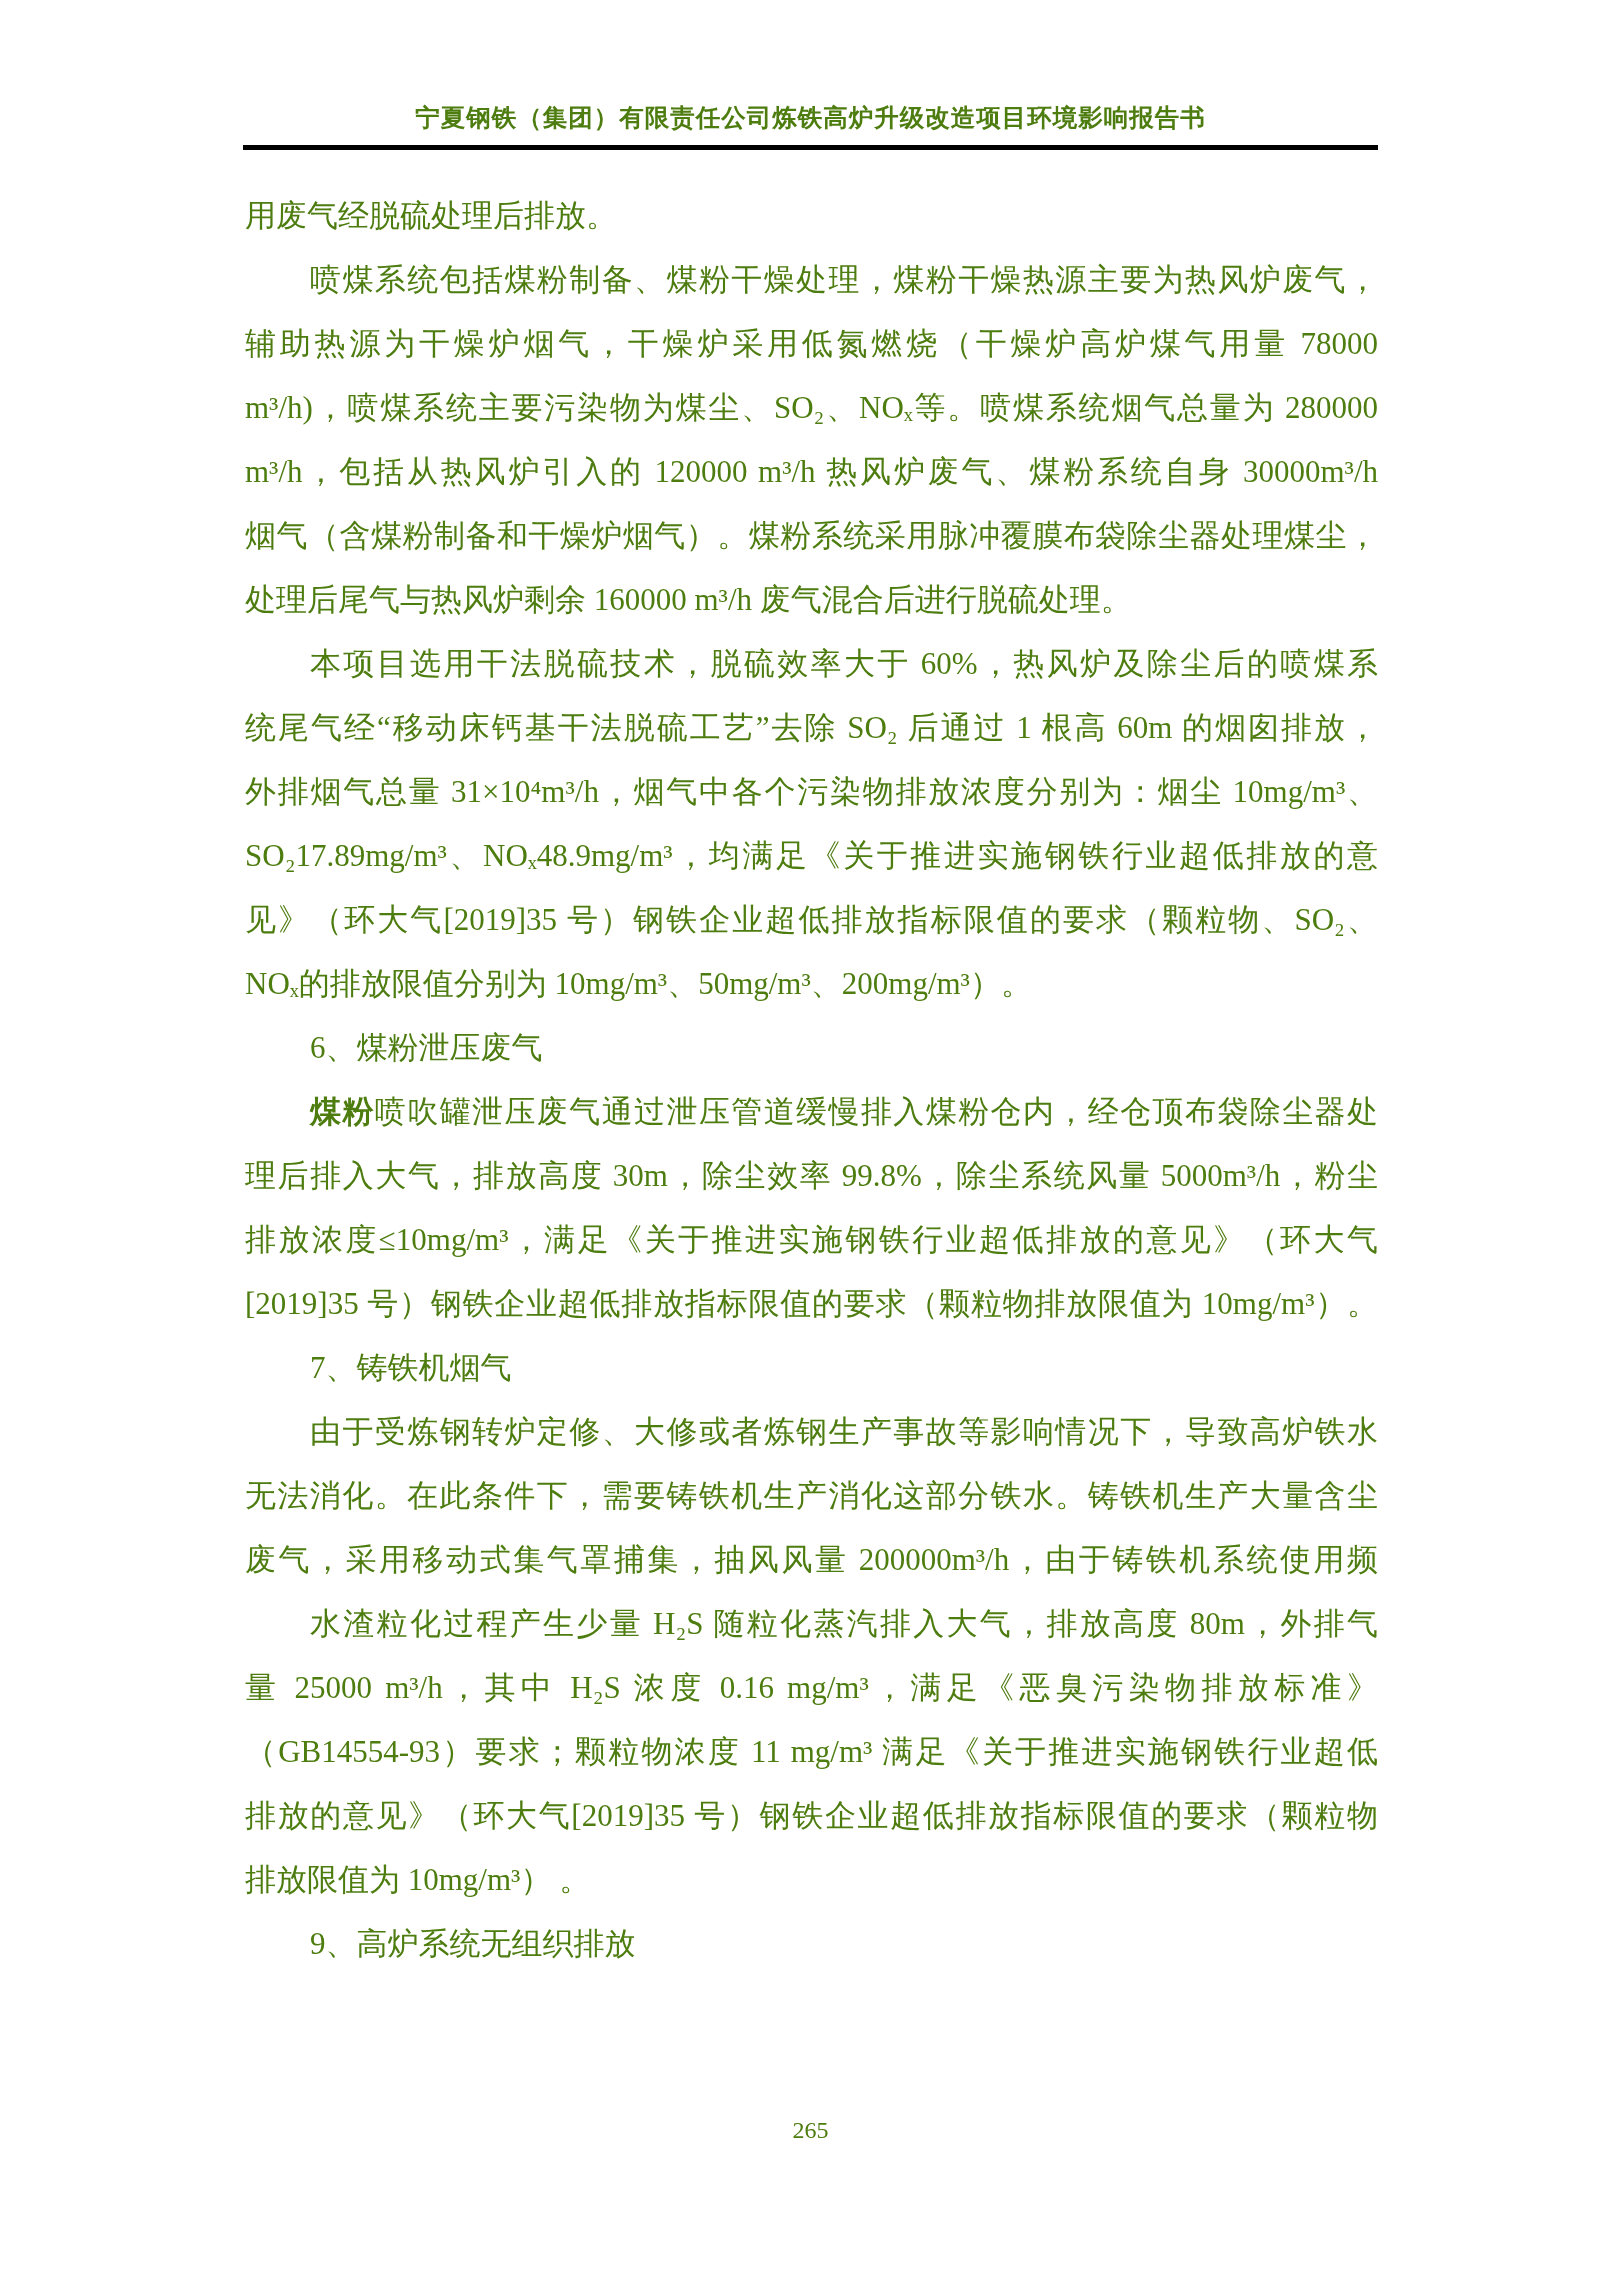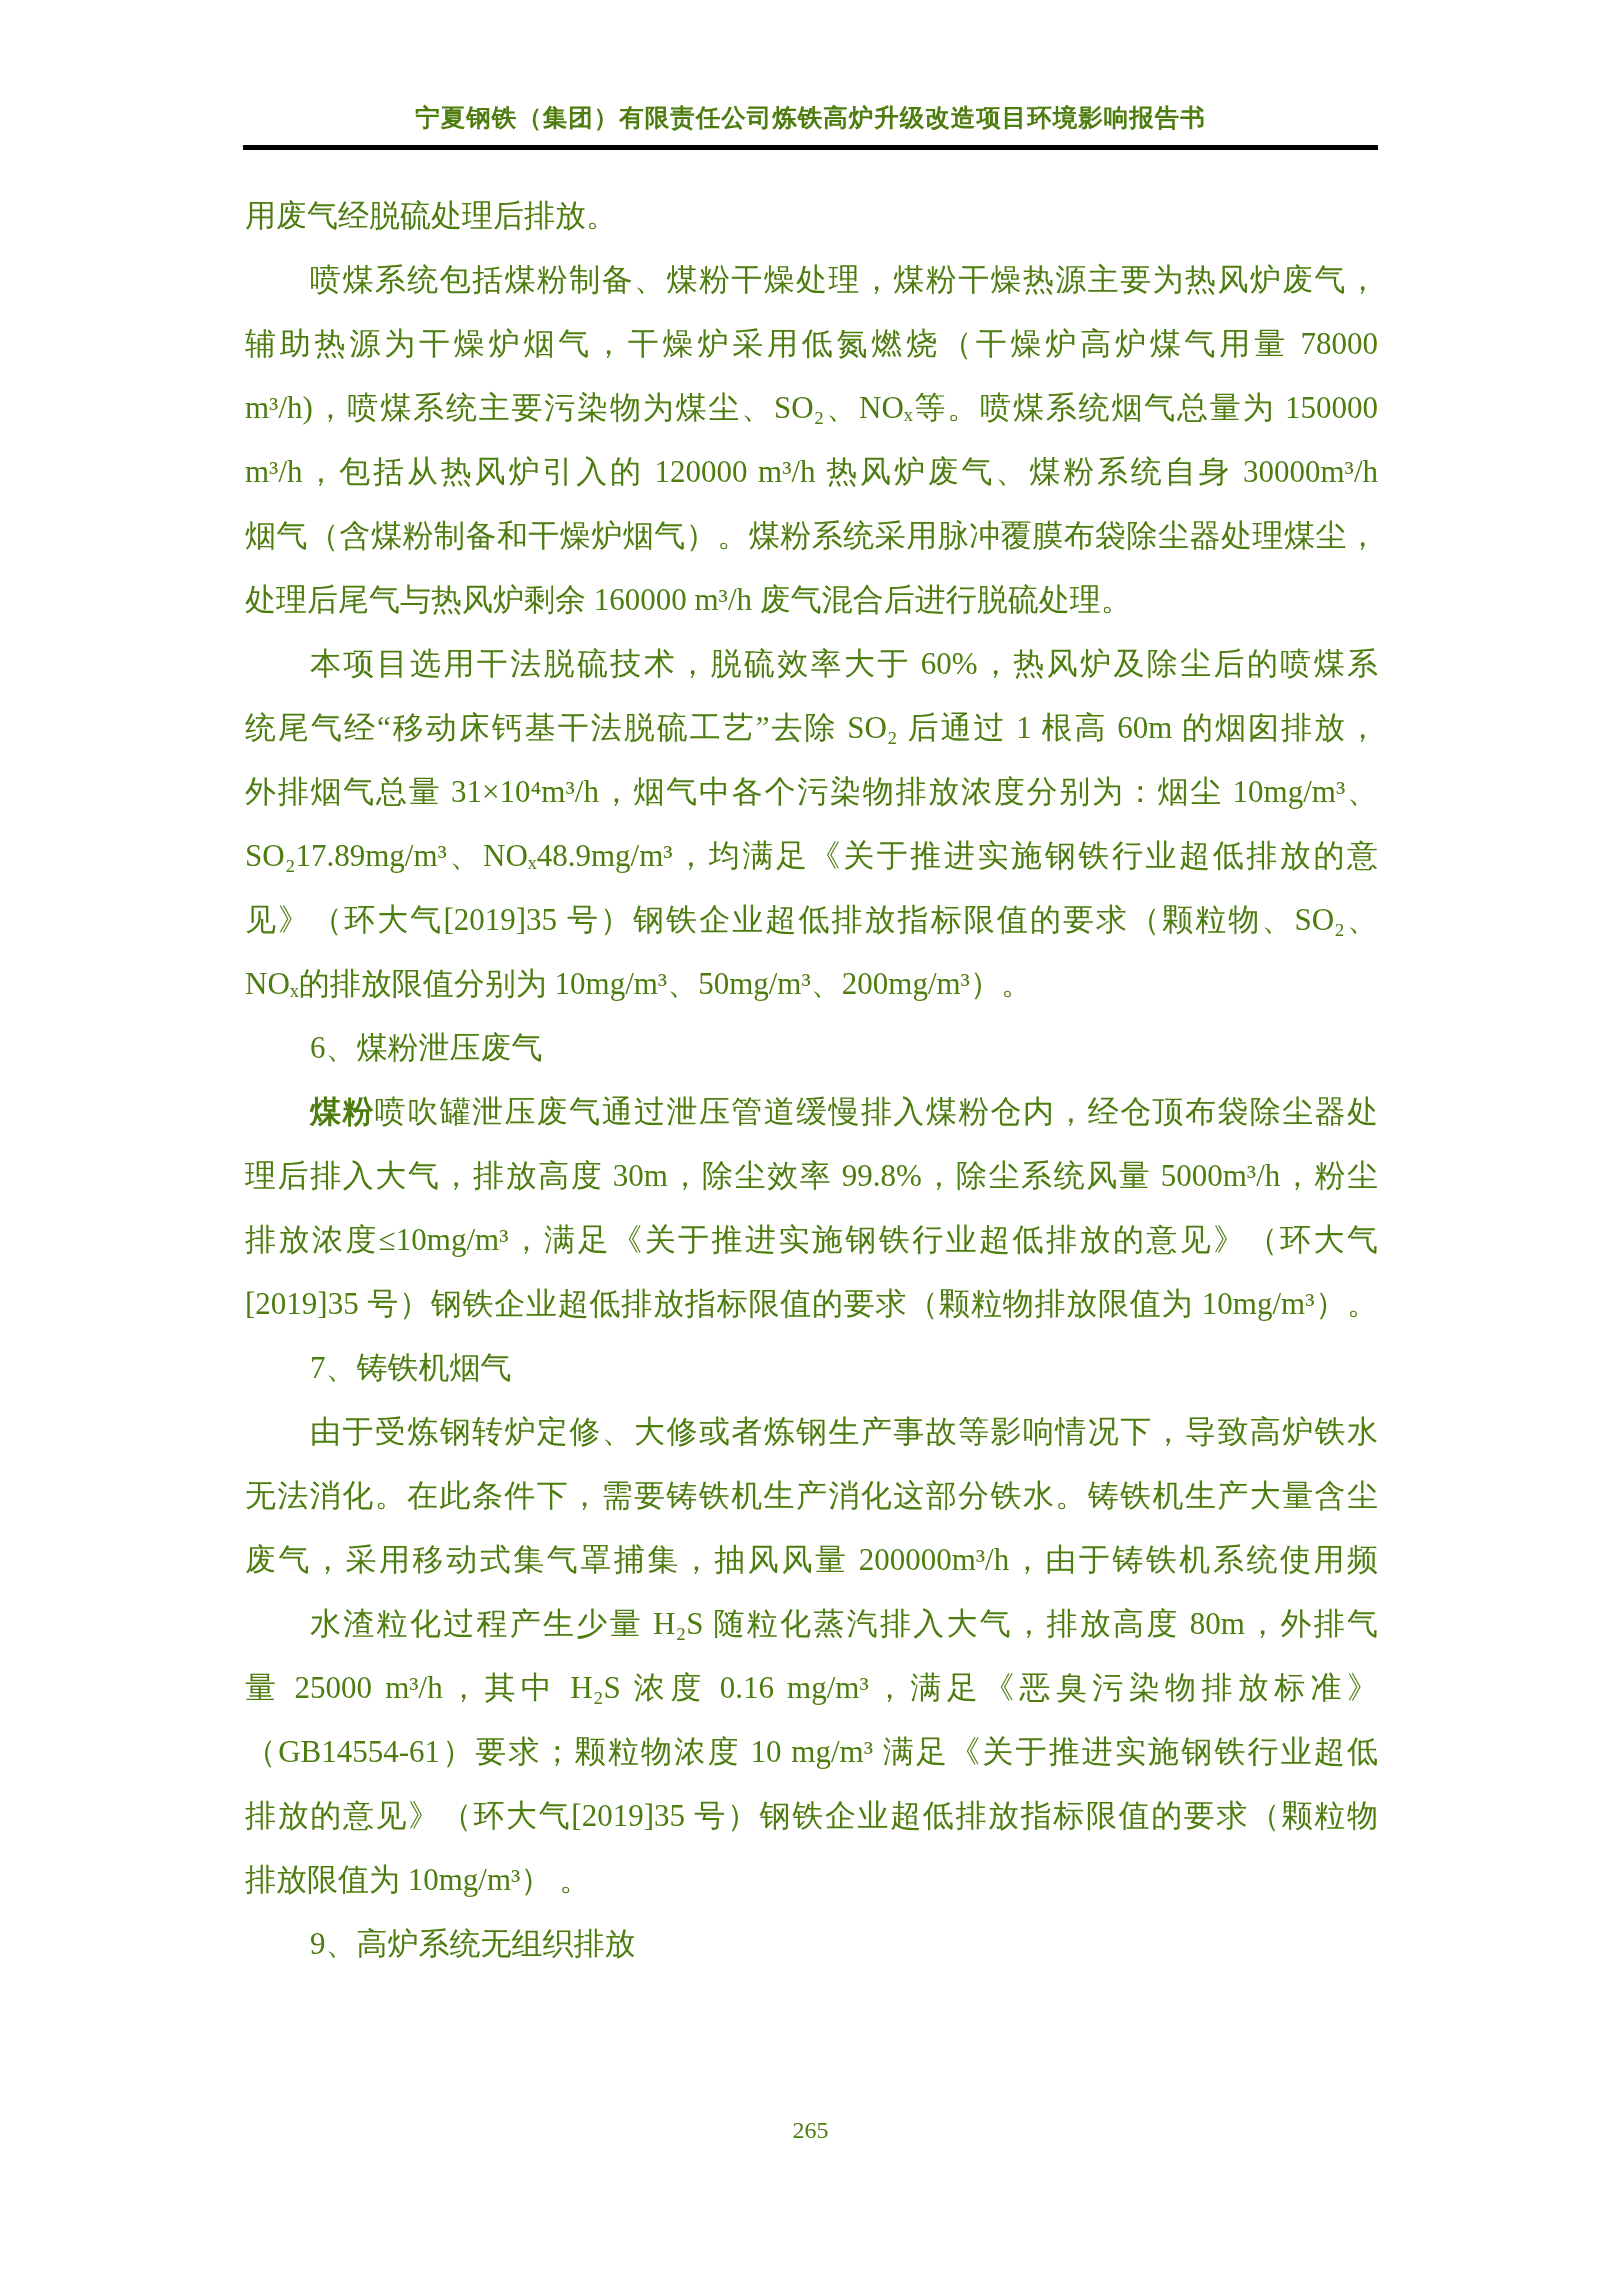--- a/index.html
+++ b/index.html
@@ -60,42 +60,42 @@
 <body>
 
 <div class="page">
   <div class="header-title">宁夏钢铁（集团）有限责任公司炼铁高炉升级改造项目环境影响报告书</div>
   <div class="header-rule"></div>
 
   <div class="doc-body">
       <div class="line"><span>用废气经脱硫处理后排放。</span></div>
       <div class="line indent just"><span>喷煤系统包括煤粉制备、煤粉干燥处理，煤粉干燥热源主要为热风炉废气，</span></div>
       <div class="line just"><span>辅助热源为干燥炉烟气，干燥炉采用低氮燃烧（干燥炉高炉煤气用量 78000</span></div>
-      <div class="line just"><span>m³/h)，喷煤系统主要污染物为煤尘、SO₂、NOₓ等。喷煤系统烟气总量为 150000</span></div>
+      <div class="line just"><span>m³/h)，喷煤系统主要污染物为煤尘、SO₂、NOₓ等。喷煤系统烟气总量为 280000</span></div>
       <div class="line just"><span>m³/h，包括从热风炉引入的 120000 m³/h 热风炉废气、煤粉系统自身 30000m³/h</span></div>
       <div class="line just"><span>烟气（含煤粉制备和干燥炉烟气）。煤粉系统采用脉冲覆膜布袋除尘器处理煤尘，</span></div>
       <div class="line"><span>处理后尾气与热风炉剩余 160000 m³/h 废气混合后进行脱硫处理。</span></div>
       <div class="line indent just"><span>本项目选用干法脱硫技术，脱硫效率大于 60%，热风炉及除尘后的喷煤系</span></div>
       <div class="line just"><span>统尾气经“移动床钙基干法脱硫工艺”去除 SO₂ 后通过 1 根高 60m 的烟囱排放，</span></div>
       <div class="line just"><span>外排烟气总量 31×10⁴m³/h，烟气中各个污染物排放浓度分别为：烟尘 10mg/m³、</span></div>
       <div class="line just"><span>SO₂17.89mg/m³、NOₓ48.9mg/m³，均满足《关于推进实施钢铁行业超低排放的意</span></div>
       <div class="line just"><span>见》（环大气[2019]35 号）钢铁企业超低排放指标限值的要求（颗粒物、SO₂、</span></div>
       <div class="line"><span>NOₓ的排放限值分别为 10mg/m³、50mg/m³、200mg/m³）。</span></div>
       <div class="line indent"><span>6、煤粉泄压废气</span></div>
       <div class="line indent just"><span class="bold">煤粉</span><span>喷吹罐泄压废气通过泄压管道缓慢排入煤粉仓内，经仓顶布袋除尘器处</span></div>
       <div class="line just"><span>理后排入大气，排放高度 30m，除尘效率 99.8%，除尘系统风量 5000m³/h，粉尘</span></div>
       <div class="line just"><span>排放浓度≤10mg/m³，满足《关于推进实施钢铁行业超低排放的意见》（环大气</span></div>
       <div class="line just"><span>[2019]35 号）钢铁企业超低排放指标限值的要求（颗粒物排放限值为 10mg/m³）。</span></div>
       <div class="line indent"><span>7、铸铁机烟气</span></div>
       <div class="line indent just"><span>由于受炼钢转炉定修、大修或者炼钢生产事故等影响情况下，导致高炉铁水</span></div>
       <div class="line just"><span>无法消化。在此条件下，需要铸铁机生产消化这部分铁水。铸铁机生产大量含尘</span></div>
       <div class="line just"><span>废气，采用移动式集气罩捕集，抽风风量 200000m³/h，由于铸铁机系统使用频</span></div>
       <div class="line indent just"><span>水渣粒化过程产生少量 H₂S 随粒化蒸汽排入大气，排放高度 80m，外排气</span></div>
       <div class="line just"><span>量 25000 m³/h，其中 H₂S 浓度 0.16 mg/m³，满足《恶臭污染物排放标准》</span></div>
-      <div class="line just"><span>（GB14554-61）要求；颗粒物浓度 10 mg/m³ 满足《关于推进实施钢铁行业超低</span></div>
+      <div class="line just"><span>（GB14554-93）要求；颗粒物浓度 11 mg/m³ 满足《关于推进实施钢铁行业超低</span></div>
       <div class="line just"><span>排放的意见》（环大气[2019]35 号）钢铁企业超低排放指标限值的要求（颗粒物</span></div>
       <div class="line"><span>排放限值为 10mg/m³） 。</span></div>
       <div class="line indent"><span>9、高炉系统无组织排放</span></div>
     </div>
 
   <div class="footer-pagenum">265</div>
 </div>
 
 
 </body></html>

